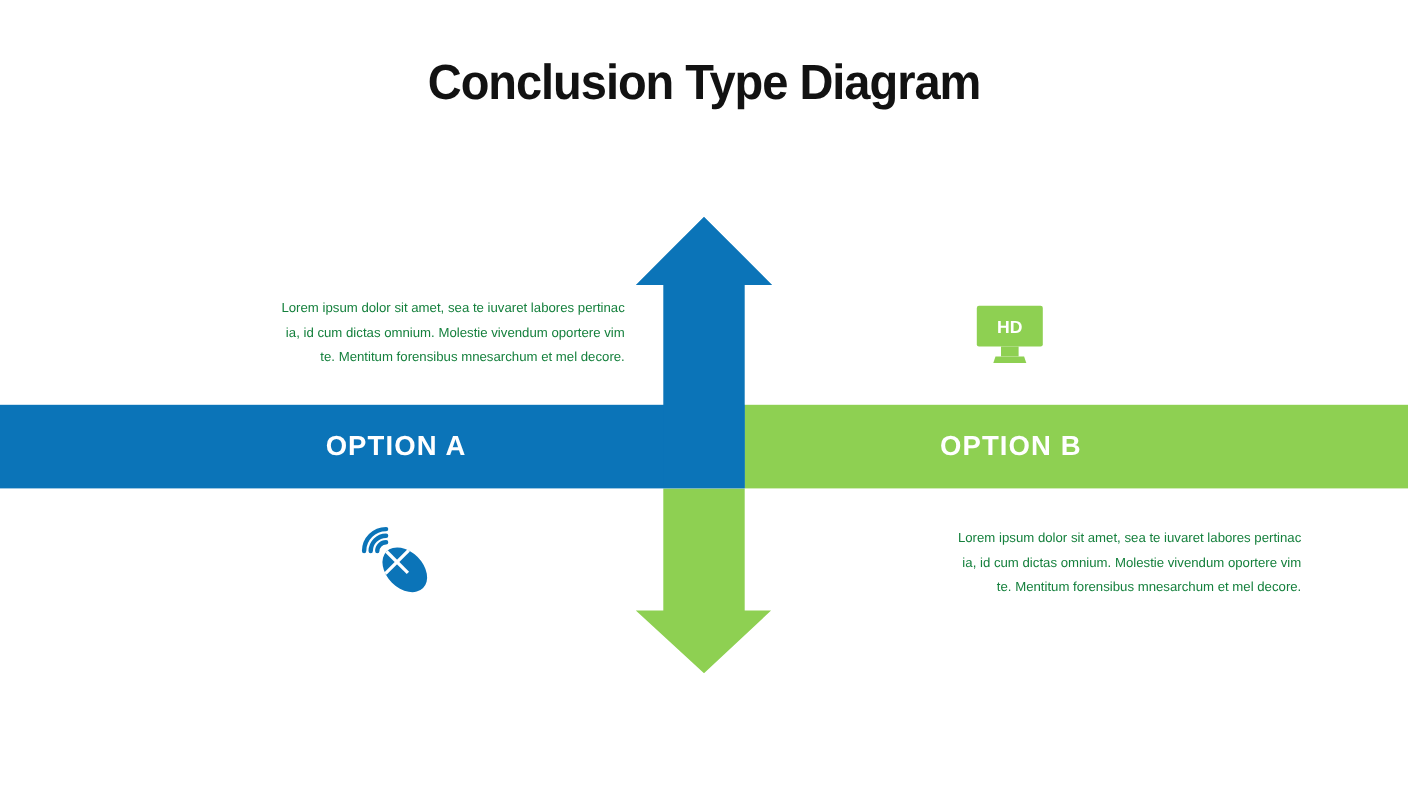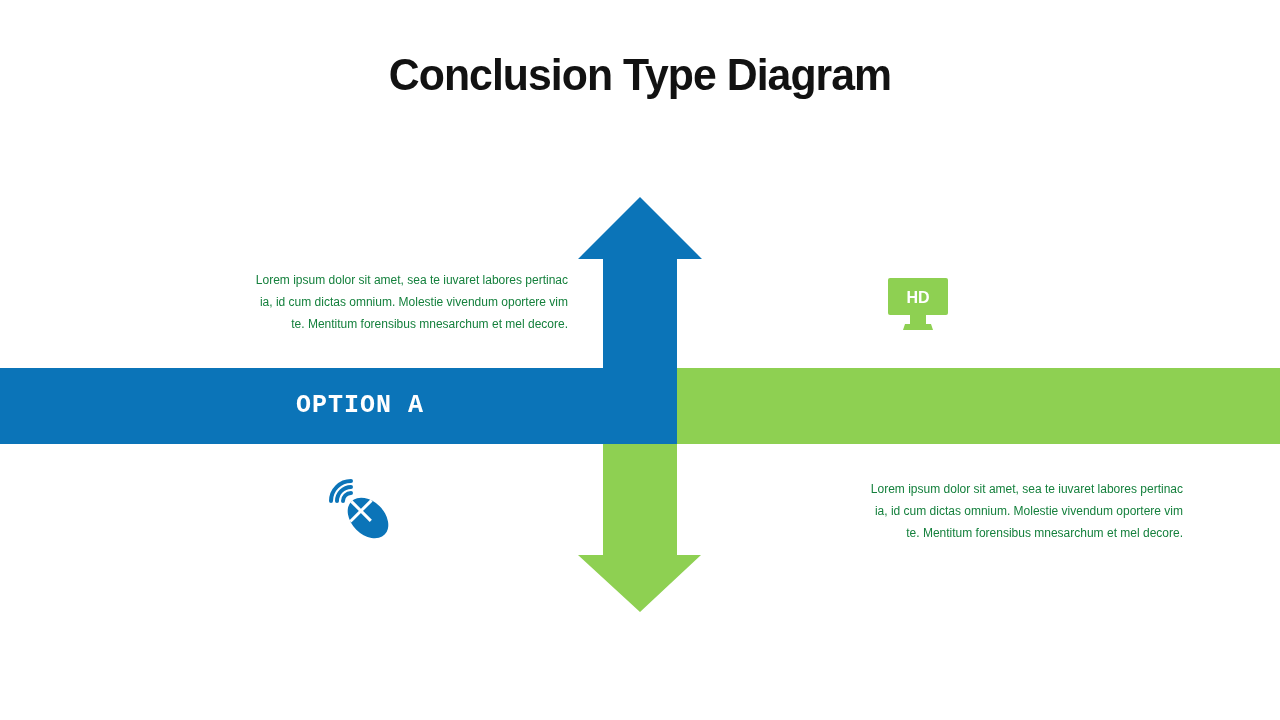--- a/index.html
+++ b/index.html
@@ -49,21 +49,20 @@
     position: absolute;
     top: 391px;
     width: 300px;
     margin-left: -150px;
     text-align: center;
     color: #ffffff;
     font-size: 25px;
     font-weight: 700;
     letter-spacing: 1px;
     line-height: 30px;
-    font-family: Liberation Mono, monospace;
   }
   .label-a { left: 360px; }
   .label-b { left: 919px; }
   .arrow-svg, .icon-svg { position: absolute; display: block; }
   .arrow-up   { left: 578px; top: 197px; }
   .arrow-down { left: 578px; top: 444px; }
   .hd-icon    { left: 886px; top: 277px; }
   .mouse-icon { left: 325px; top: 478px; }
   .hd-label-text {
     font-family: "Liberation Sans", sans-serif;
@@ -87,20 +86,21 @@
   <div class="desc desc-b">
     <div>Lorem ipsum dolor sit amet, sea te iuvaret labores pertinac</div>
     <div>ia, id cum dictas omnium. Molestie vivendum oportere vim</div>
     <div>te. Mentitum forensibus mnesarchum et mel decore.</div>
   </div>
 
   <div class="band band-a" style="background-color: rgb(11, 116, 184);"></div>
   <div class="band band-b" style="background-color: rgb(142, 208, 82);"></div>
 
   <div class="band-label label-a">OPTION A</div>
+  <div class="band-label label-b">OPTION B</div>
 
   <svg class="arrow-svg arrow-up" width="124" height="247" viewBox="0 0 124 247">
     <polygon points="62,0 124,62 99,62 99,247 25,247 25,62 0,62" fill="#0B74B8" style="fill: rgb(11, 116, 184);"></polygon>
   </svg>
 
   <svg class="arrow-svg arrow-down" width="124" height="168" viewBox="0 0 124 168">
     <polygon points="25,0 99,0 99,111 123,111 62,168 0,111 25,111" fill="#8ED052" style="fill: rgb(142, 208, 82);"></polygon>
   </svg>
 
   <svg class="icon-svg hd-icon" width="66" height="56" viewBox="0 0 66 56">

